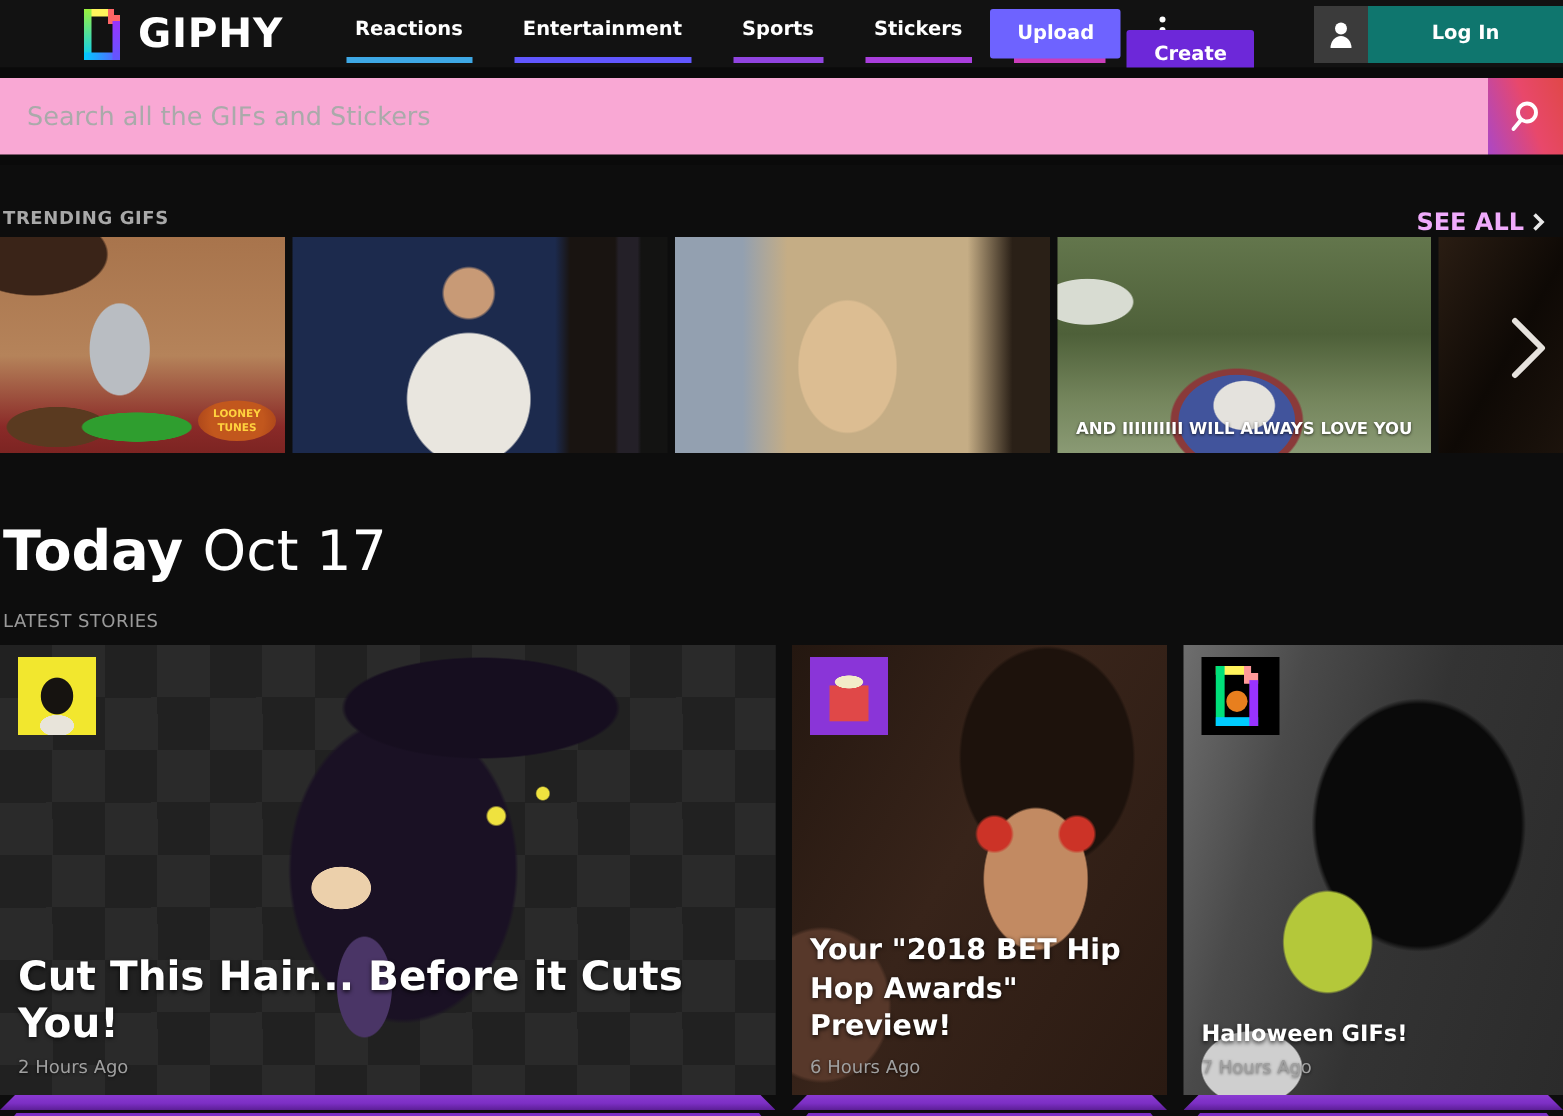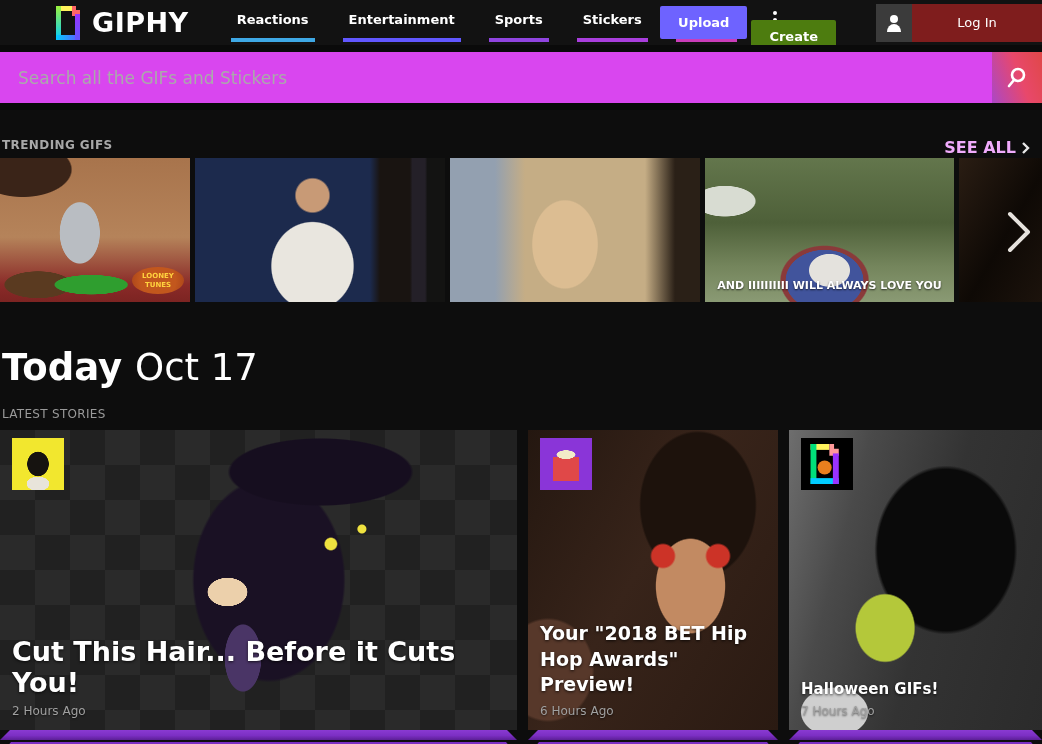--- a/index.html
+++ b/index.html
@@ -14,25 +14,25 @@
   .nav { display:flex; margin-left:42px; gap:28px; height:45px; align-items:stretch; }
   .nav-item { position:relative; display:flex; align-items:center; padding:0 6px 6px 6px; cursor:pointer; }
   .nav-item span { color:#fff; font-size:13px; font-weight:700; }
   .nav-underline { position:absolute; left:0; right:0; bottom:3px; height:4px; }
   .dots { display:flex; flex-direction:column; gap:3px; padding:0 2px; }
   .dots i { width:4px; height:4px; border-radius:50%; background:#fff; }
   .header-right { position:absolute; right:0; top:0; height:45px; display:flex; align-items:center; }
   .hbtn { border:none; color:#fff; font-family:inherit; font-size:13px; font-weight:700; height:33px; padding:0 18px; border-radius:2px; margin-right:4px; cursor:pointer; }
   .account { display:flex; height:38px; margin-left:36px; cursor:pointer; }
   .usericon-box { width:36px; height:38px; background:#3b3b3b; display:flex; align-items:center; justify-content:center; }
-  .login-label { width:130px; background:#7f1d1d; color:#fff; font-size:13px; font-weight:400; display:flex; align-items:center; justify-content:center; }
+  .login-label { width:130px; background:#0f766e; color:#fff; font-size:13px; font-weight:700; display:flex; align-items:center; justify-content:center; }
 
   
   .searchwrap { position:absolute; top:45px; left:0; right:0; height:65px; background:#0a0a0a; display:flex; align-items:center; padding:7px 0; }
-  .search-input { flex:1; height:51px; border:none; outline:none; background:#d946ef; font-family:inherit; font-size:17px; color:#333; padding:0 18px; }
+  .search-input { flex:1; height:51px; border:none; outline:none; background:#f9a8d4; font-family:inherit; font-size:17px; color:#333; padding:0 18px; }
   .search-input::placeholder { color:#aaa; }
   .search-btn { width:50px; height:51px; border:none; cursor:pointer; display:flex; align-items:center; justify-content:center;
     background:linear-gradient(70deg,#ab47c6 0%,#e8486b 55%,#e04848 100%); }
 
   
   .trend-head { position:absolute; top:138px; left:2px; right:12px; display:flex; justify-content:space-between; }
   .trend-title { color:#a8a8a8; font-size:12px; font-weight:700; letter-spacing:.4px; }
   .see-all { display:flex; align-items:center; gap:5px; color:#f0abfc; font-size:16px; font-weight:700; cursor:pointer; }
   .trend-row { position:absolute; top:158px; left:0; width:1042px; height:144px; display:flex; gap:5px; overflow:hidden; }
   .tile { height:144px; flex:none; position:relative; cursor:pointer; overflow:hidden; }
@@ -170,21 +170,21 @@
             <i></i>
             <i></i>
             <i></i>
           </span>
         <i class="nav-underline" style="background: rgb(224, 71, 159);"></i>
       </a>
     </div>
 
     <div class="header-right">
       <button class="hbtn" style="background: rgb(110, 99, 255);">Upload</button>
-      <button class="hbtn" style="background: #4d7c0f; margin-top: 28px;">Create</button>
+      <button class="hbtn" style="background: #6d28d9; margin-top: 28px;">Create</button>
       <div class="account">
         <span class="usericon-box">
           <svg width="16" height="18" viewBox="0 0 16 18">
             <circle cx="8" cy="5" r="4" fill="#fff"></circle>
             <path d="M1 18 a7 8 0 0 1 14 0 Z" fill="#fff"></path>
           </svg>
         </span>
         <span class="login-label">Log In</span>
       </div>
     </div>

